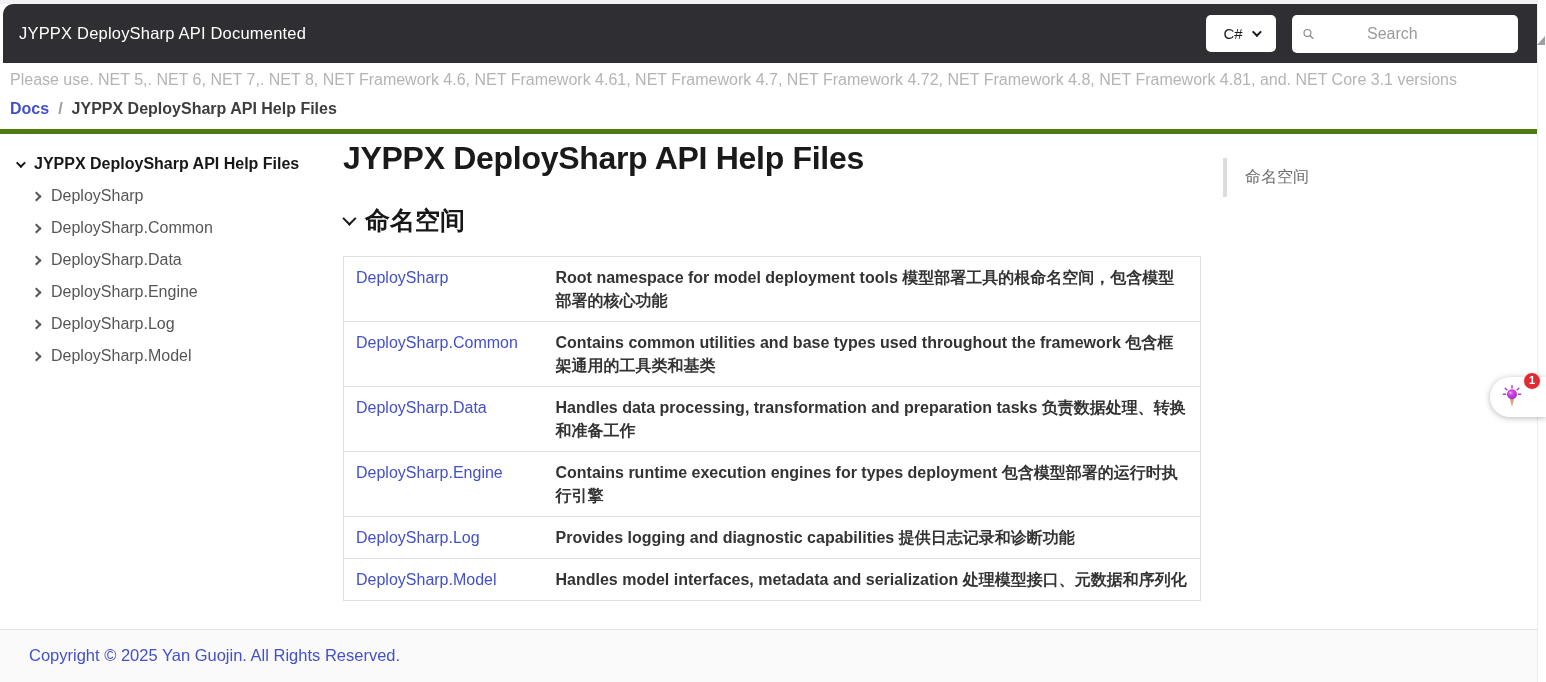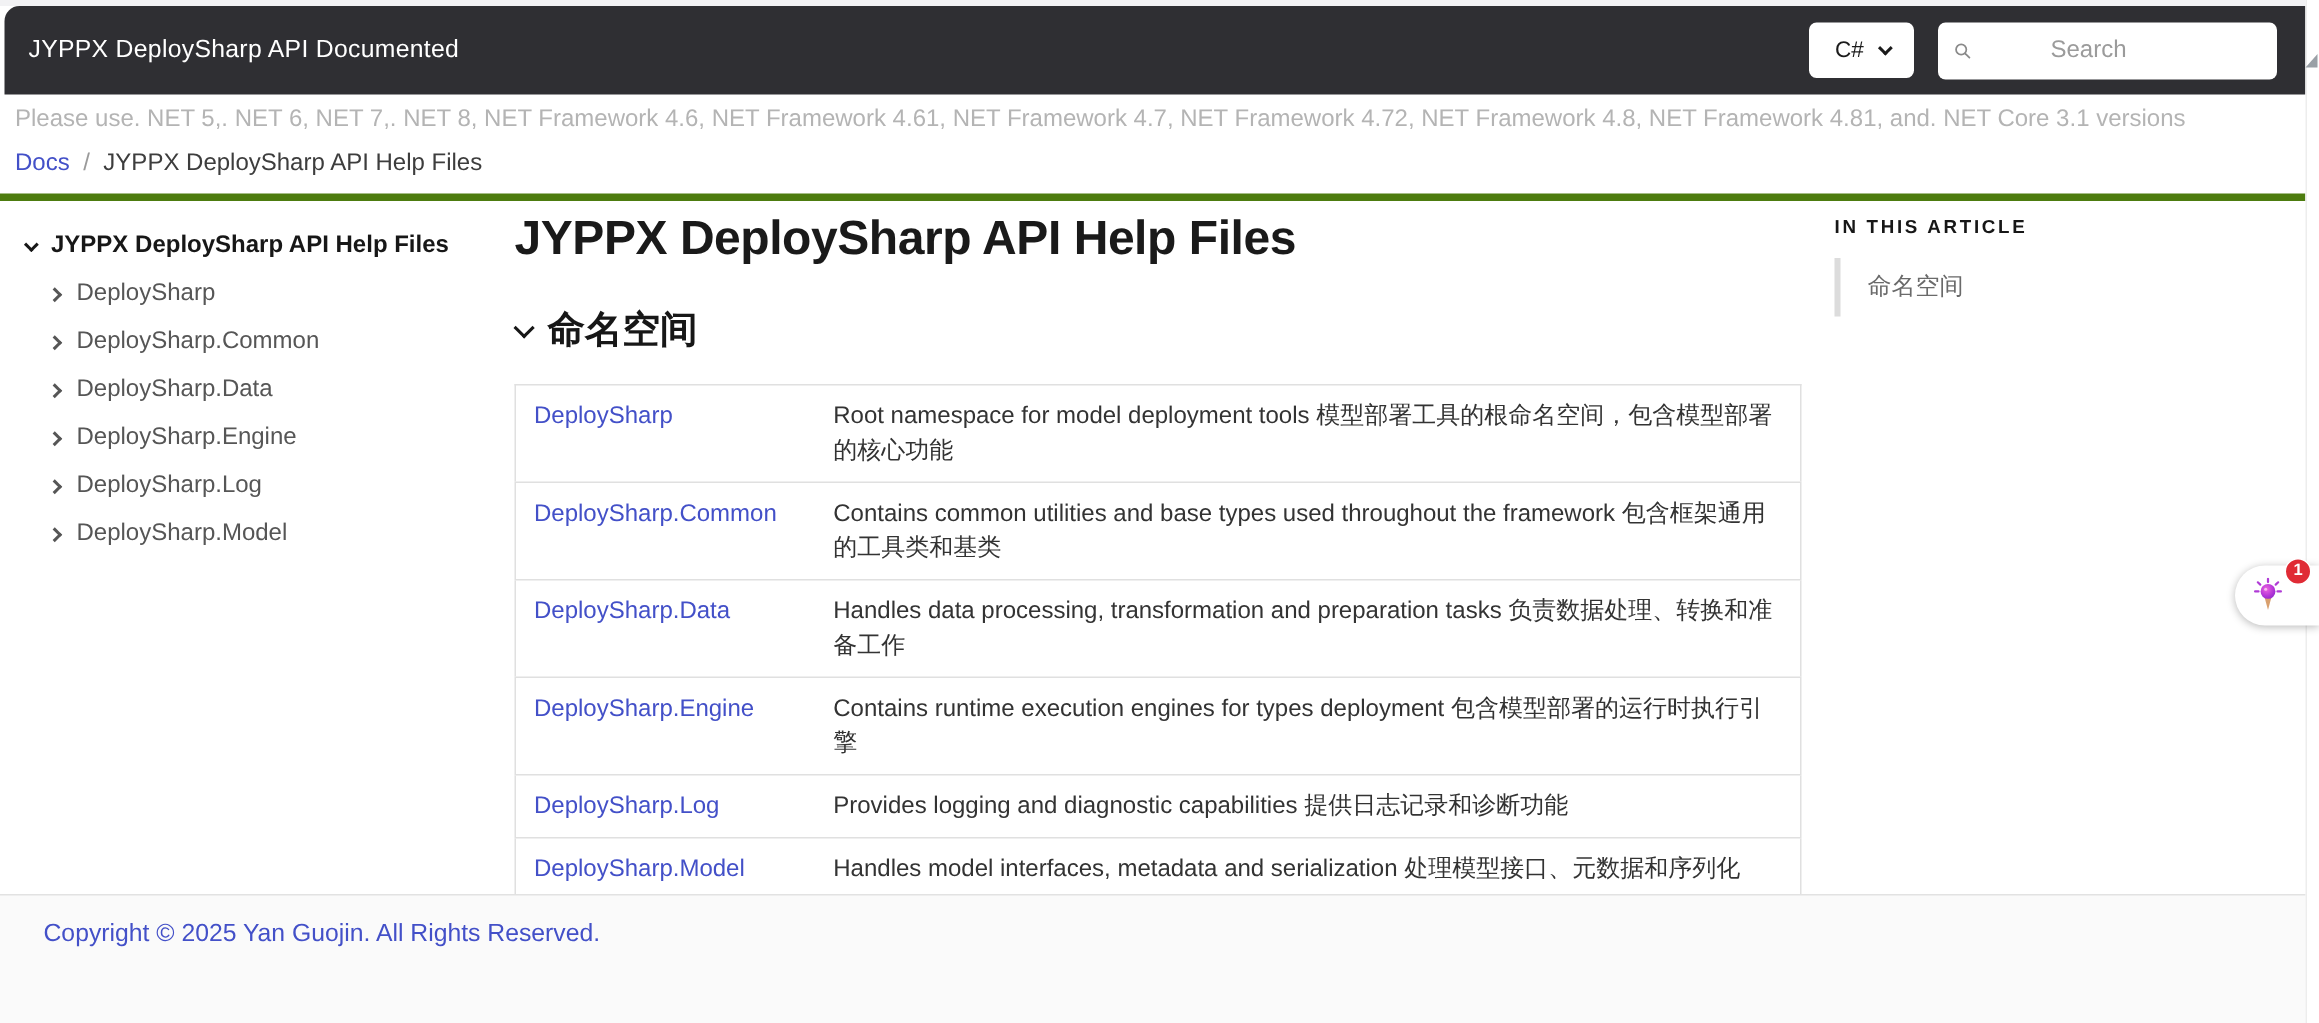--- a/index.html
+++ b/index.html
@@ -41,21 +41,21 @@
   .chev { display:inline-block; width:7px; height:7px;
     border-right:2px solid currentColor; border-bottom:2px solid currentColor; flex:0 0 auto; }
   .chev.right { transform:rotate(-45deg); }
   .chev.down  { transform:rotate(45deg) translateY(-2px); }
   .chev.big   { width:10px; height:10px; border-width:2.5px; }
 
   
   .subheader { padding:6px 10px 0 10px; margin-right:9px; border-bottom:5px solid #4d7c0f; }
   .notice { color:#b4b4b4; font-size:16px; line-height:22px; }
   .breadcrumb { margin-top:7px; padding-bottom:9px; font-size:16px; line-height:22px;
-    display:flex; align-items:center; gap:9px; }
+    display:flex; align-items:center; gap:9px;font-weight:bold; }
   .breadcrumb a { color:var(--accent); text-decoration:none; cursor:pointer; }
   .breadcrumb .sep { color:#9a9a9a; }
   .breadcrumb .cur { color:#3d3d3d; }
 
   
   .bodyrow { display:flex; align-items:flex-start; }
 
   
   .toc { width:343px; flex:0 0 343px; padding:14px 0 0 16px; }
   .toc-item { display:flex; align-items:center; gap:11px; height:32px;
@@ -67,30 +67,30 @@
   .main { width:858px; flex:0 0 858px; padding-top:4px; }
   .main h1 { font-size:32px; line-height:40px; font-weight:800; color:#1a1a1a; letter-spacing:-.3px; }
   .section-h2 { margin-top:26px; display:flex; align-items:center; gap:12px;
     font-size:25px; line-height:32px; font-weight:700; color:#171717; cursor:pointer; }
   .ns-table { margin-top:20px; width:858px; border-collapse:collapse;
     border:1px solid #e0e0e0; font-size:16px; }
   .ns-table td { border-top:1px solid #e0e0e0; padding:9px 12px; vertical-align:top; line-height:23px; }
   .ns-table tr:first-child td { border-top:none; }
   .ns-table td.name { width:200px; white-space:nowrap; }
   .ns-table td.name a { color:var(--accent); text-decoration:none; cursor:pointer; }
-  .ns-table td.desc { color:#333333; }
+  .ns-table td.desc { color:#333333;font-weight:bold; }
 
   
   .affix { flex:1 1 auto; padding:10px 0 0 22px; }
   .affix-title { font-size:12.5px; font-weight:700; letter-spacing:1.8px; color:#171717; }
   .affix-item { margin-top:14px; border-left:4px solid #dcdcdc; padding:9px 0 9px 18px;
     color:#6a6a6a; font-size:16px; cursor:pointer; }
 
   
-  .footer { position:absolute; left:0; right:0; bottom:0; height:86px;
+  .footer { position:absolute; left:0; right:0; bottom:0; height:53px;
     background:#fafafa; border-top:1px solid #e2e2e2; padding:16px 0 0 29px;
     font-size:16.5px; color:var(--accent); }
 
   
   .gutter { position:absolute; top:0; right:0; width:9px; height:100%;
     background:#ffffff; border-left:1px solid #ededed; z-index:5; }
   .gutter-tri { position:absolute; top:36px; right:1px; width:0; height:0;
     border-bottom:9px solid #9aa0a6; border-left:8px solid transparent; }
 
   
@@ -200,21 +200,20 @@
           </tr>
           <tr>
             <td class="name"><a>DeploySharp.Model</a></td>
             <td class="desc">Handles model interfaces, metadata and serialization 处理模型接口、元数据和序列化</td>
           </tr>
         </tbody>
       </table>
     </main>
 
     <aside class="affix">
-      <div class="affix-title">IN THIS ARTICLE</div>
       <div class="affix-item">命名空间</div>
     </aside>
   </div>
 
   <footer class="footer">
     <span>Copyright © 2025 Yan Guojin. All Rights Reserved.</span>
   </footer>
 
   <div class="gutter">
     <div class="gutter-tri"></div>

